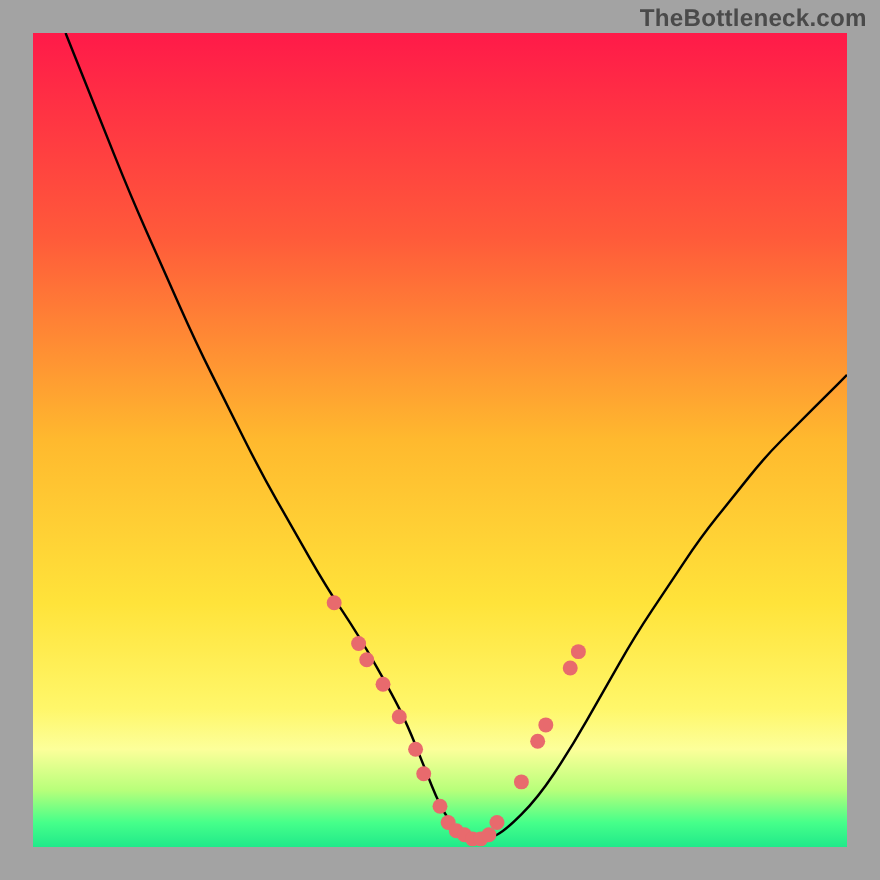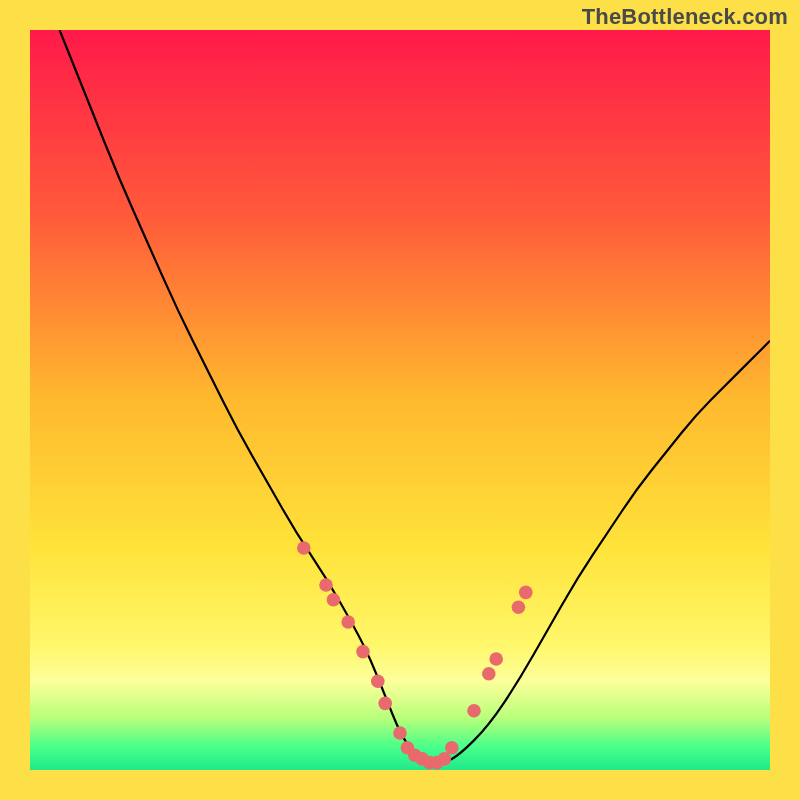--- a/index.html
+++ b/index.html
@@ -7,21 +7,21 @@
     padding: 0;
     width: 800px;
     height: 800px;
     background: #000;
     overflow: hidden;
     font-family: Arial, Helvetica, sans-serif;
   }
   .frame {
     position: absolute;
     inset: 0;
-    background: #fde047;
+    background: #a3a3a3;
   }
   .plot {
     position: absolute;
     left: 30px;
     top: 30px;
     width: 740px;
     height: 740px;
     overflow: hidden;
   }
   .watermark {

